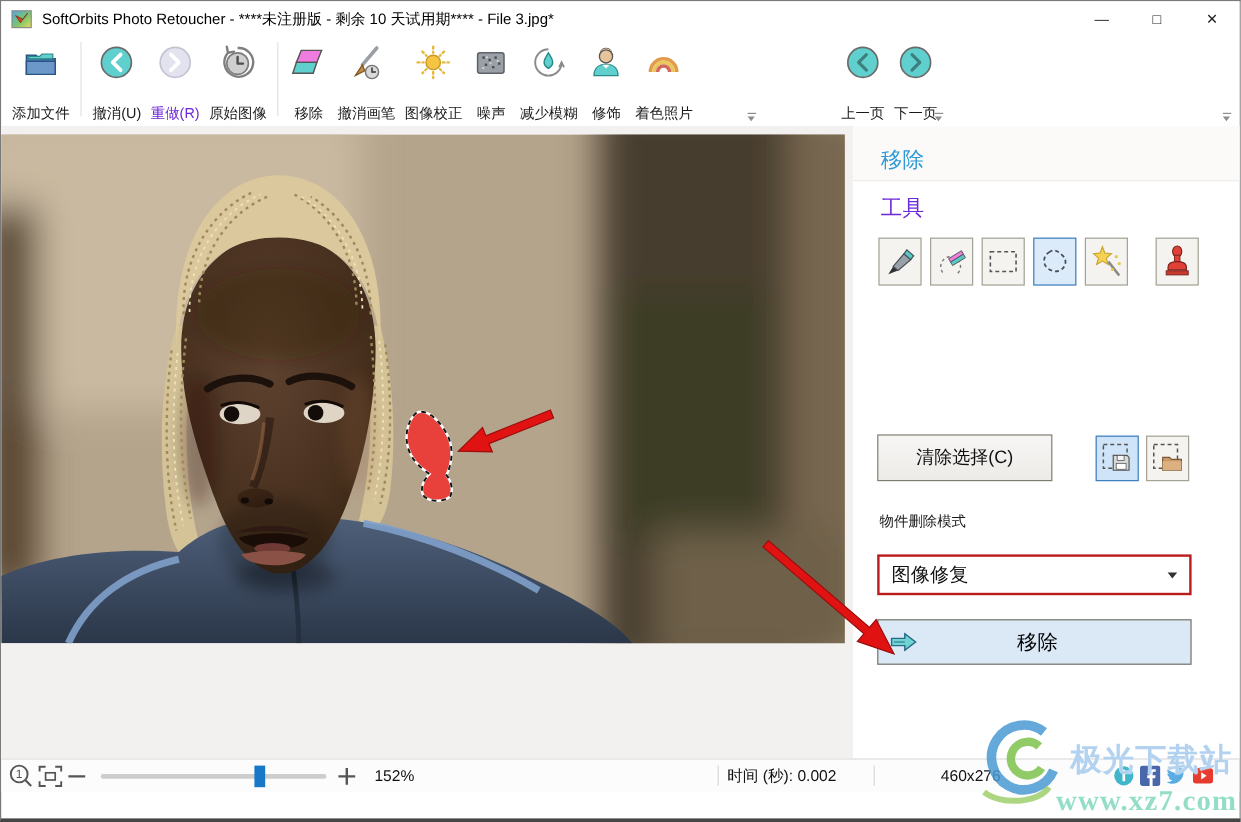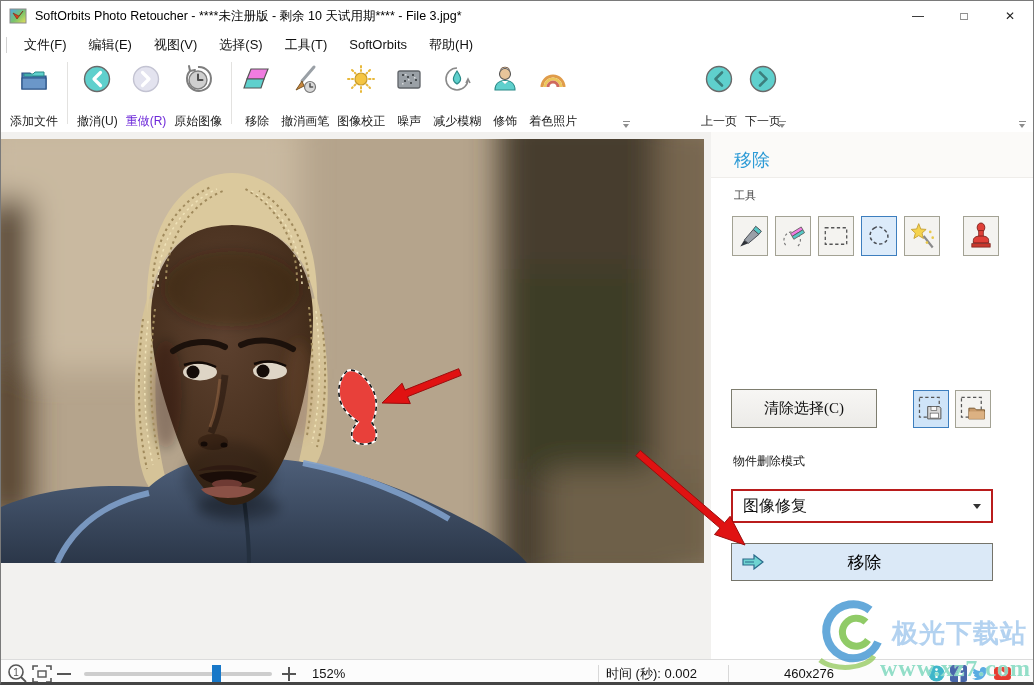--- a/index.html
+++ b/index.html
@@ -28,29 +28,29 @@
   .tb-overflow .bar{height:1px;background:#8d8d8d;width:7px;margin:0 auto;}
   .tb-overflow .tri{width:0;height:0;border-left:3.5px solid transparent;border-right:3.5px solid transparent;
                     border-top:4px solid #8d8d8d;margin:2px auto 0;}
   
   .main{position:relative;height:527px;display:flex;background:#fff;}
   .canvas{width:710px;height:100%;background:#f2f1ef;position:relative;flex:0 0 auto;}
   .photo{position:absolute;left:0;top:7px;width:703px;height:424px;display:block;}
   .panel{flex:1;background:#fff;position:relative;}
   .panel-header{height:46px;box-sizing:border-box;padding:16px 0 0 23px;font-size:18px;
                 color:#2e9bd6;background:#fbfaf8;border-bottom:1px solid #efedea;}
-  .tools-label{margin:10px 0 0 23px;font-size:11px;color:#404040;}
+  .tools-label{margin:10px 0 0 23px;font-size:18px;color:#6d28d9;}
   .tool-row{display:flex;margin:13px 0 0 21px;}
   .tool-btn{width:36px;height:40px;box-sizing:border-box;background:#f4f3f0;border:1px solid #a3a294;
             display:flex;align-items:center;justify-content:center;margin-right:7px;}
   .tool-btn.selected{background:#dcebfa;border:1px solid #3d7ebe;}
   .tool-btn.last{margin-left:16px;}
   .clear-btn{position:absolute;left:20px;top:257px;width:146px;height:39px;box-sizing:border-box;
              background:linear-gradient(#f7f6f4,#ecebe8);border:1px solid #7e7d6f;font-size:15px;
-             color:#111;display:flex;align-items:center;justify-content:center;font-family:Liberation Serif, serif;}
+             color:#111;display:flex;align-items:center;justify-content:center;}
   .sel-btn{position:absolute;top:258px;width:36px;height:38px;box-sizing:border-box;background:#f4f3f0;
            border:1px solid #a3a294;display:flex;align-items:center;justify-content:center;}
   .sel-btn.selected{background:#cfe4f8;border:1px solid #3d7ebe;}
   .mode-label{position:absolute;left:22px;top:321px;font-size:12px;color:#1a1a1a;}
   .mode-select{position:absolute;left:20px;top:357px;width:262px;height:34px;box-sizing:border-box;
                background:#fff;border:2px solid #b91c1c;display:flex;align-items:center;font-size:16px;color:#111;}
   .mode-select .val{margin-left:10px;flex:1;}
   .mode-caret{width:0;height:0;border-left:4.5px solid transparent;border-right:4.5px solid transparent;
               border-top:5px solid #333;margin-right:10px;}
   .remove-btn{position:absolute;left:20px;top:411px;width:262px;height:38px;box-sizing:border-box;
@@ -92,30 +92,20 @@
       <path d="M4,6 L8,12 L14,4 L10,9 Z" fill="#d8401e" stroke="#7a2410" stroke-width="0.6"></path>
     </svg>
     <div class="title-text">SoftOrbits Photo Retoucher - ****未注册版 - 剩余 10 天试用期**** - File 3.jpg*</div>
     <div class="win-controls">
       <div class="win-btn">—</div>
       <div class="win-btn">□</div>
       <div class="win-btn">✕</div>
     </div>
   </div>
 
-  <div class="menubar">
-    <div class="menu-grip"></div>
-    <div class="menu-item">文件(F)</div>
-    <div class="menu-item">编辑(E)</div>
-    <div class="menu-item">视图(V)</div>
-    <div class="menu-item">选择(S)</div>
-    <div class="menu-item">工具(T)</div>
-    <div class="menu-item">SoftOrbits</div>
-    <div class="menu-item">帮助(H)</div>
-  </div>
 
   <div class="toolbar">
     <div style="width:5px"></div>
 
     <div class="tb-btn">
       <svg viewBox="0 0 32 32">
         <path d="M4,10 l0,16 24,0 0,-13 -13,0 -3,-3 z" fill="#4d7db8" stroke="#2a5386" stroke-width="1.2"></path>
         <path d="M6,13 l20,0 0,-4 -9,0 -2,2 -9,0 z" fill="#5fd0cd" stroke="#2a8a88" stroke-width="1"></path>
         <path d="M4,15 l24,0 0,11 -24,0 z" fill="#6b97c9" stroke="#2a5386" stroke-width="1.2"></path>
       </svg>

